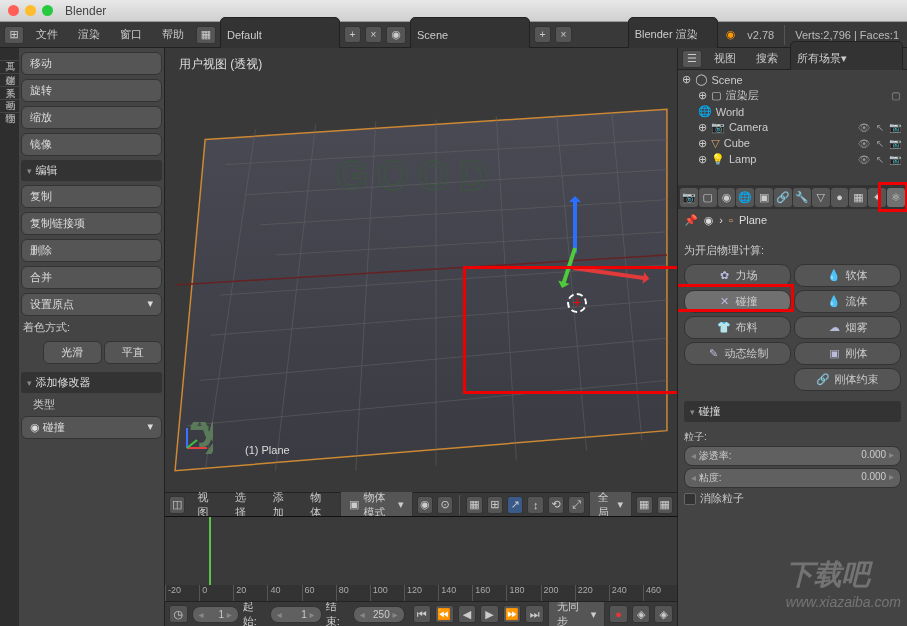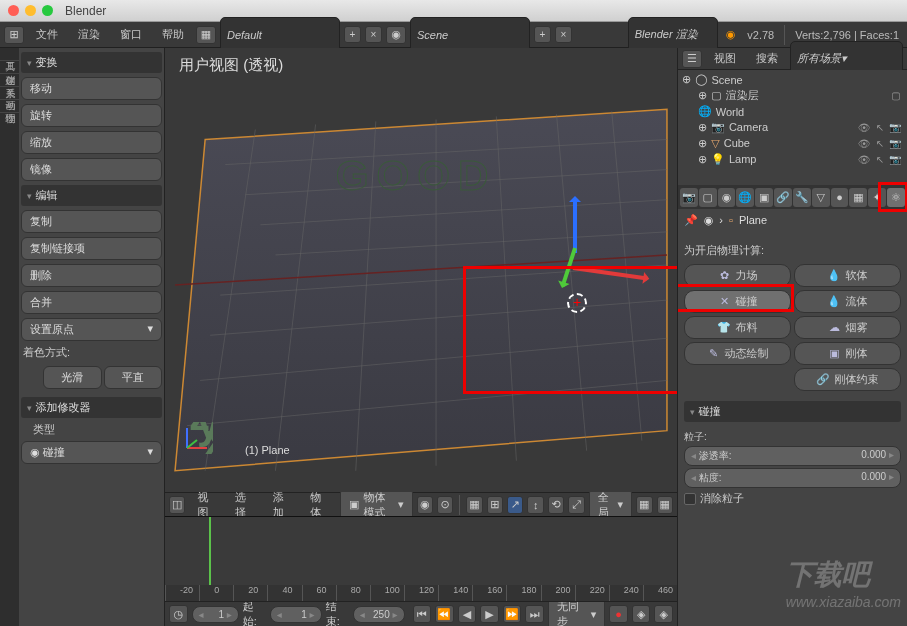--- a/index.html
+++ b/index.html
@@ -8,21 +8,21 @@
 
 .titlebar { height: 22px; background: linear-gradient(#e8e8e8,#d0d0d0); display: flex; align-items: center; padding: 0 8px; gap: 6px; border-bottom: 1px solid #999; }
 .traffic { width: 11px; height: 11px; border-radius: 50%; }
 .tr-close { background: #ff5f56; } .tr-min { background: #ffbd2e; } .tr-max { background: #27c93f; }
 .titlebar .title { color: #444; font-size: 12px; margin-left: 6px; }
 
 
 .topbar { height: 26px; background: #393939; border-bottom: 1px solid #202020; display: flex; align-items: center; padding: 0 4px; gap: 4px; }
 .menu-item { padding: 3px 8px; color: #c8c8c8; cursor: pointer; border-radius: 3px; }
 .ico-btn { width: 20px; height: 18px; background: #555; border: 1px solid #333; border-radius: 3px; display: flex; align-items: center; justify-content: center; cursor: pointer; }
-.field { background: #333; border: 1px solid #222; border-radius: 5px; padding: 2px 6px; color: #ccc; height: 36px; display: flex; align-items: center; font-style: italic; }
+.field { background: #333; border: 1px solid #222; border-radius: 5px; padding: 2px 6px; color: #ccc; height: 36px; display: flex; align-items: center; }
 .sq-btn { width: 17px; height: 17px; background: #555; border: 1px solid #333; border-radius: 3px; display: flex; align-items: center; justify-content: center; font-size: 10px; cursor: pointer; }
 .info { color: #bbb; padding: 0 4px; white-space: nowrap; }
 .sep { width: 1px; height: 20px; background: #555; margin: 0 2px; }
 
 
 .main { display: flex; height: 578px; }
 .left-panel { width: 165px; background: #444; border-right: 1px solid #222; display: flex; }
 .tab-rail { width: 19px; background: #2e2e2e; display: flex; flex-direction: column; }
 .tab-rail-item { writing-mode: vertical-rl; padding: 6px 2px; color: #aaa; font-size: 10px; border-bottom: 1px solid #444; cursor: pointer; }
 .left-body { flex: 1; padding: 2px; overflow: hidden; }
@@ -30,21 +30,21 @@
 .panel-header { background: #333; color: #ddd; padding: 3px 6px; border-radius: 3px; margin: 2px 0; font-size: 11px; display: flex; align-items: center; gap: 4px; }
 .panel-header::before { content: "▾"; font-size: 9px; color: #888; }
 .tool-btn { background: #555; border: 1px solid #333; border-radius: 6px; padding: 3px 8px; margin: 2px 0; color: #ddd; font-size: 11px; cursor: pointer; text-align: left; width: 100%; }
 .tool-btn.drop { display: flex; justify-content: space-between; }
 .tool-row { display: flex; gap: 2px; padding-left: 22px; }
 .tool-row .tool-btn { flex: 1; text-align: center; }
 
 
 .viewport-wrap { flex: 1; display: flex; flex-direction: column; }
 .viewport { flex: 1; background: #393939; position: relative; overflow: hidden; }
-.vp-label { position: absolute; top: 8px; left: 14px; color: #ddd; font-size: 15px; }
+.vp-label { position: absolute; top: 8px; left: 14px; color: #ddd; font-size: 12px; }
 .vp-obj-label { position: absolute; bottom: 36px; left: 80px; color: #ddd; }
 .plane-svg { width: 100%; height: 100%; }
 
 .red-box { position: absolute; border: 3px solid #e00; }
 
 
 .gizmo { position: absolute; left: 390px; top: 180px; width: 90px; height: 90px; }
 .arrow { position: absolute; } 
 .arrow-z { width: 4px; height: 55px; background: #2b6fff; left: 18px; top: -30px; }
 .arrow-z::after { content:""; position:absolute; top:-8px; left:-4px; border:6px solid transparent; border-bottom-color:#2b6fff; }
@@ -59,21 +59,21 @@
 .mini-axis { position: absolute; bottom: 36px; left: 14px; width: 34px; height: 34px; }
 
 
 .vp-header { height: 24px; background: #393939; border-top: 1px solid #222; display: flex; align-items: center; padding: 0 4px; gap: 4px; }
 .mode-sel { background: #555; border: 1px solid #333; border-radius: 6px; padding: 2px 8px; display: flex; align-items: center; gap: 4px; }
 
 
 .timeline { height: 110px; background: #393939; border-top: 1px solid #111; display: flex; flex-direction: column; }
 .tl-canvas { flex: 1; background: #3a3a3a; position: relative; border-bottom: 1px solid #222; }
 .tl-ruler { position: absolute; bottom: 0; left: 0; right: 0; height: 16px; background: #333; display: flex; font-size: 9px; color: #aaa; }
-.tl-tick { flex: 1; border-left: 1px solid #555; padding-left: 14px; }
+.tl-tick { flex: 1; border-left: 1px solid #555; padding-left: 2px; }
 .tl-cursor { position: absolute; top: 0; bottom: 0; width: 2px; background: #5bc24a; }
 .tl-controls { height: 24px; display: flex; align-items: center; padding: 0 4px; gap: 4px; }
 
 
 .right-panel { width: 230px; background: #444; display: flex; flex-direction: column; border-left: 1px solid #222; }
 .outliner-header { height: 22px; background: #393939; display: flex; align-items: center; gap: 4px; padding: 0 4px; border-bottom: 1px solid #222; }
 .outliner { height: 115px; background: #404040; overflow: hidden; padding: 2px; font-size: 11px; }
 .out-row { display: flex; align-items: center; padding: 1px 2px; gap: 4px; }
 .out-indent-1 { padding-left: 18px; }
 .out-icons { margin-left: auto; display: flex; gap: 2px; color: #999; }
@@ -145,21 +145,20 @@
 
   <div class="left-panel">
     <div class="tab-rail">
       <div class="tab-rail-item">工具</div>
       <div class="tab-rail-item">创建</div>
       <div class="tab-rail-item">关系</div>
       <div class="tab-rail-item">动画</div>
       <div class="tab-rail-item">物理</div>
     </div>
     <div class="left-body">
-      <div class="panel-header">变换</div>
       <button class="tool-btn">移动</button>
       <button class="tool-btn">旋转</button>
       <button class="tool-btn">缩放</button>
       <button class="tool-btn">镜像</button>
 
       <div class="panel-header">编辑</div>
       <button class="tool-btn">复制</button>
       <button class="tool-btn">复制链接项</button>
       <button class="tool-btn">删除</button>
       <button class="tool-btn">合并</button>

